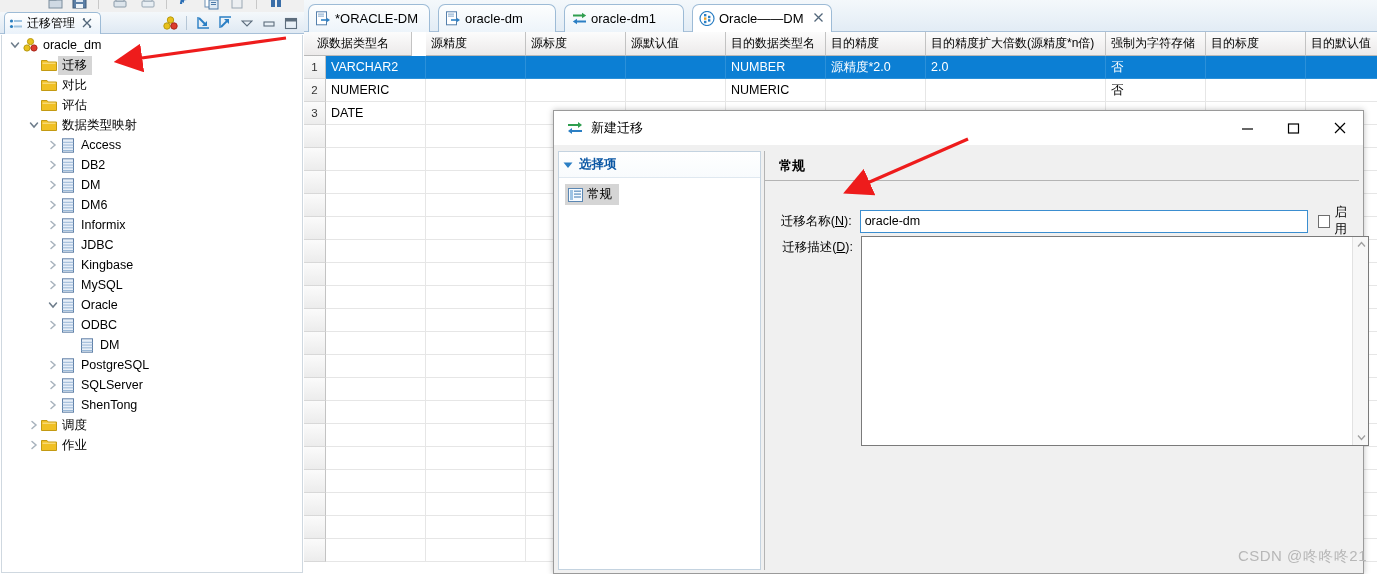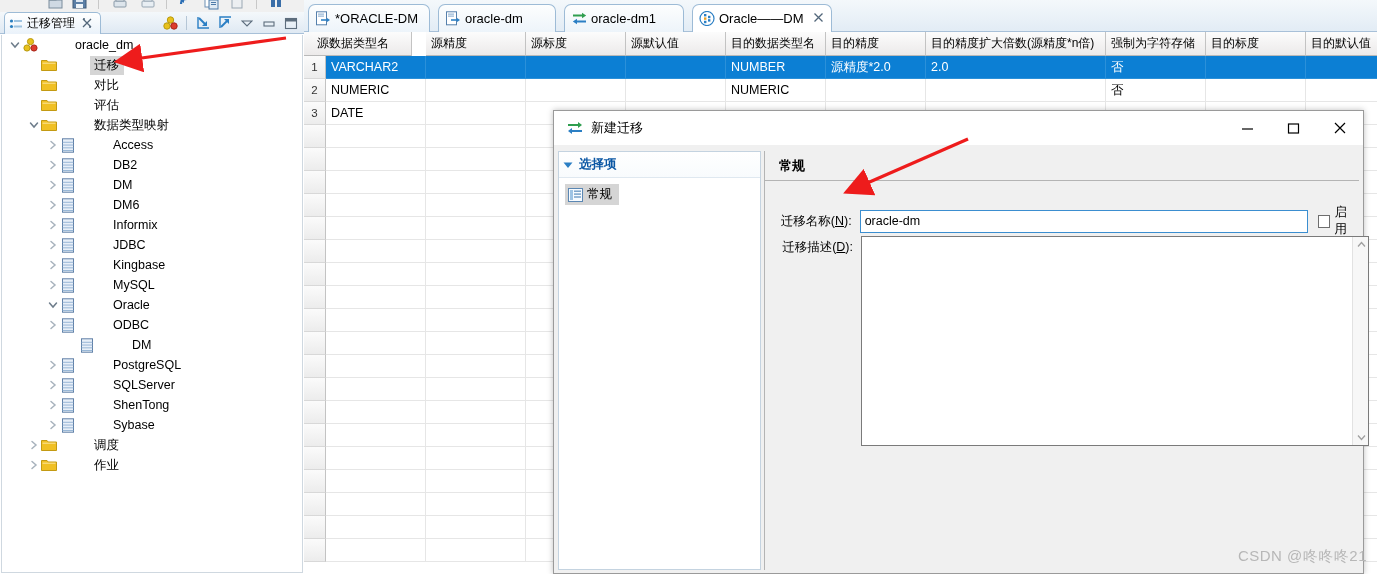--- a/index.html
+++ b/index.html
@@ -66,21 +66,21 @@
     border: 1px solid #cfd8e0; border-top: none;
     overflow: hidden;
   }
   .trow {
     position: relative; height: 20px; display: flex; align-items: center;
     white-space: nowrap; font-size: 12.5px;
   }
   .twist { width: 13px; height: 20px; display: flex; align-items: center; justify-content: center; flex: 0 0 13px; }
   .twist svg { display: block; }
   .ticon { width: 18px; height: 20px; display: flex; align-items: center; justify-content: center; flex: 0 0 18px; }
-  .tlabel { padding-left: 4px; margin-left: 32px; }
+  .tlabel { padding-left: 4px; }
   .tlabel.sel { background: #d5d5d5; padding: 1px 5px 1px 4px; }
 
   
   .editor {
     position: absolute; left: 304px; top: 0; width: 1073px; height: 574px;
     background: #ffffff;
   }
   .ed-tabrow {
     position: absolute; left: 0; top: 0; width: 1073px; height: 32px;
     background: linear-gradient(to bottom, #f4f8fb 0%, #e2ecf5 100%);
@@ -635,37 +635,20 @@
           <span class="ticon">
             <svg width="14" height="15" viewBox="0 0 14 15">
               <rect x="1.5" y="0.8" width="11" height="13.4" fill="#e8eff8" stroke="#5f7fa6"></rect>
               <rect x="1.5" y="3.8" width="11" height="0.9" fill="#8fb0d2"></rect>
               <rect x="1.5" y="6.6" width="11" height="0.9" fill="#8fb0d2"></rect>
               <rect x="1.5" y="9.4" width="11" height="0.9" fill="#8fb0d2"></rect>
               <rect x="1.5" y="12.0" width="11" height="0.9" fill="#8fb0d2"></rect>
             </svg>
           </span>
           <span class="tlabel">ShenTong</span>
-        </div>
-        <div class="trow" style="padding-left: 44px;">
-          <span class="twist">
-            <svg width="10" height="10" viewBox="0 0 10 10">
-              <path d="M3 1.5 L7 5 L3 8.5" stroke="#a8b3bd" stroke-width="1.5" fill="none" stroke-linecap="round"></path>
-            </svg>
-          </span>
-          <span class="ticon">
-            <svg width="14" height="15" viewBox="0 0 14 15">
-              <rect x="1.5" y="0.8" width="11" height="13.4" fill="#e8eff8" stroke="#5f7fa6"></rect>
-              <rect x="1.5" y="3.8" width="11" height="0.9" fill="#8fb0d2"></rect>
-              <rect x="1.5" y="6.6" width="11" height="0.9" fill="#8fb0d2"></rect>
-              <rect x="1.5" y="9.4" width="11" height="0.9" fill="#8fb0d2"></rect>
-              <rect x="1.5" y="12.0" width="11" height="0.9" fill="#8fb0d2"></rect>
-            </svg>
-          </span>
-          <span class="tlabel">Sybase</span>
         </div>
         <div class="trow" style="padding-left: 25px;">
           <span class="twist">
             <svg width="10" height="10" viewBox="0 0 10 10">
               <path d="M3 1.5 L7 5 L3 8.5" stroke="#a8b3bd" stroke-width="1.5" fill="none" stroke-linecap="round"></path>
             </svg>
           </span>
           <span class="ticon">
             <svg width="16" height="14" viewBox="0 0 16 14">
               <path d="M0.5 2.5 L6 2.5 L7.2 4 L15.5 4 L15.5 12.5 L0.5 12.5 Z" fill="#f0c024" stroke="#c39a13"></path>

